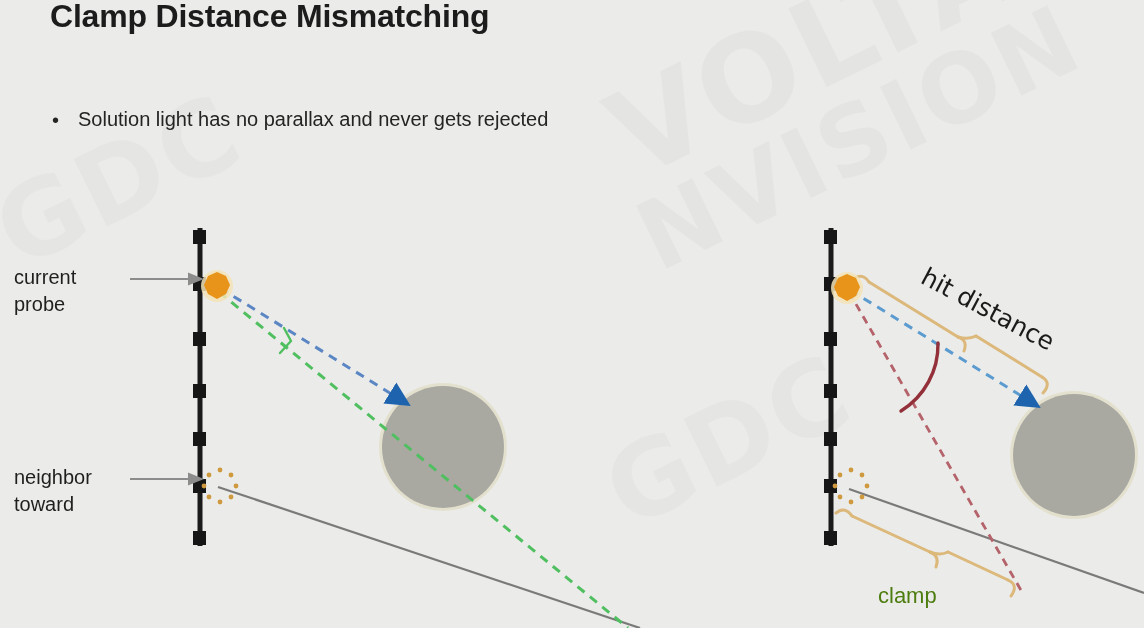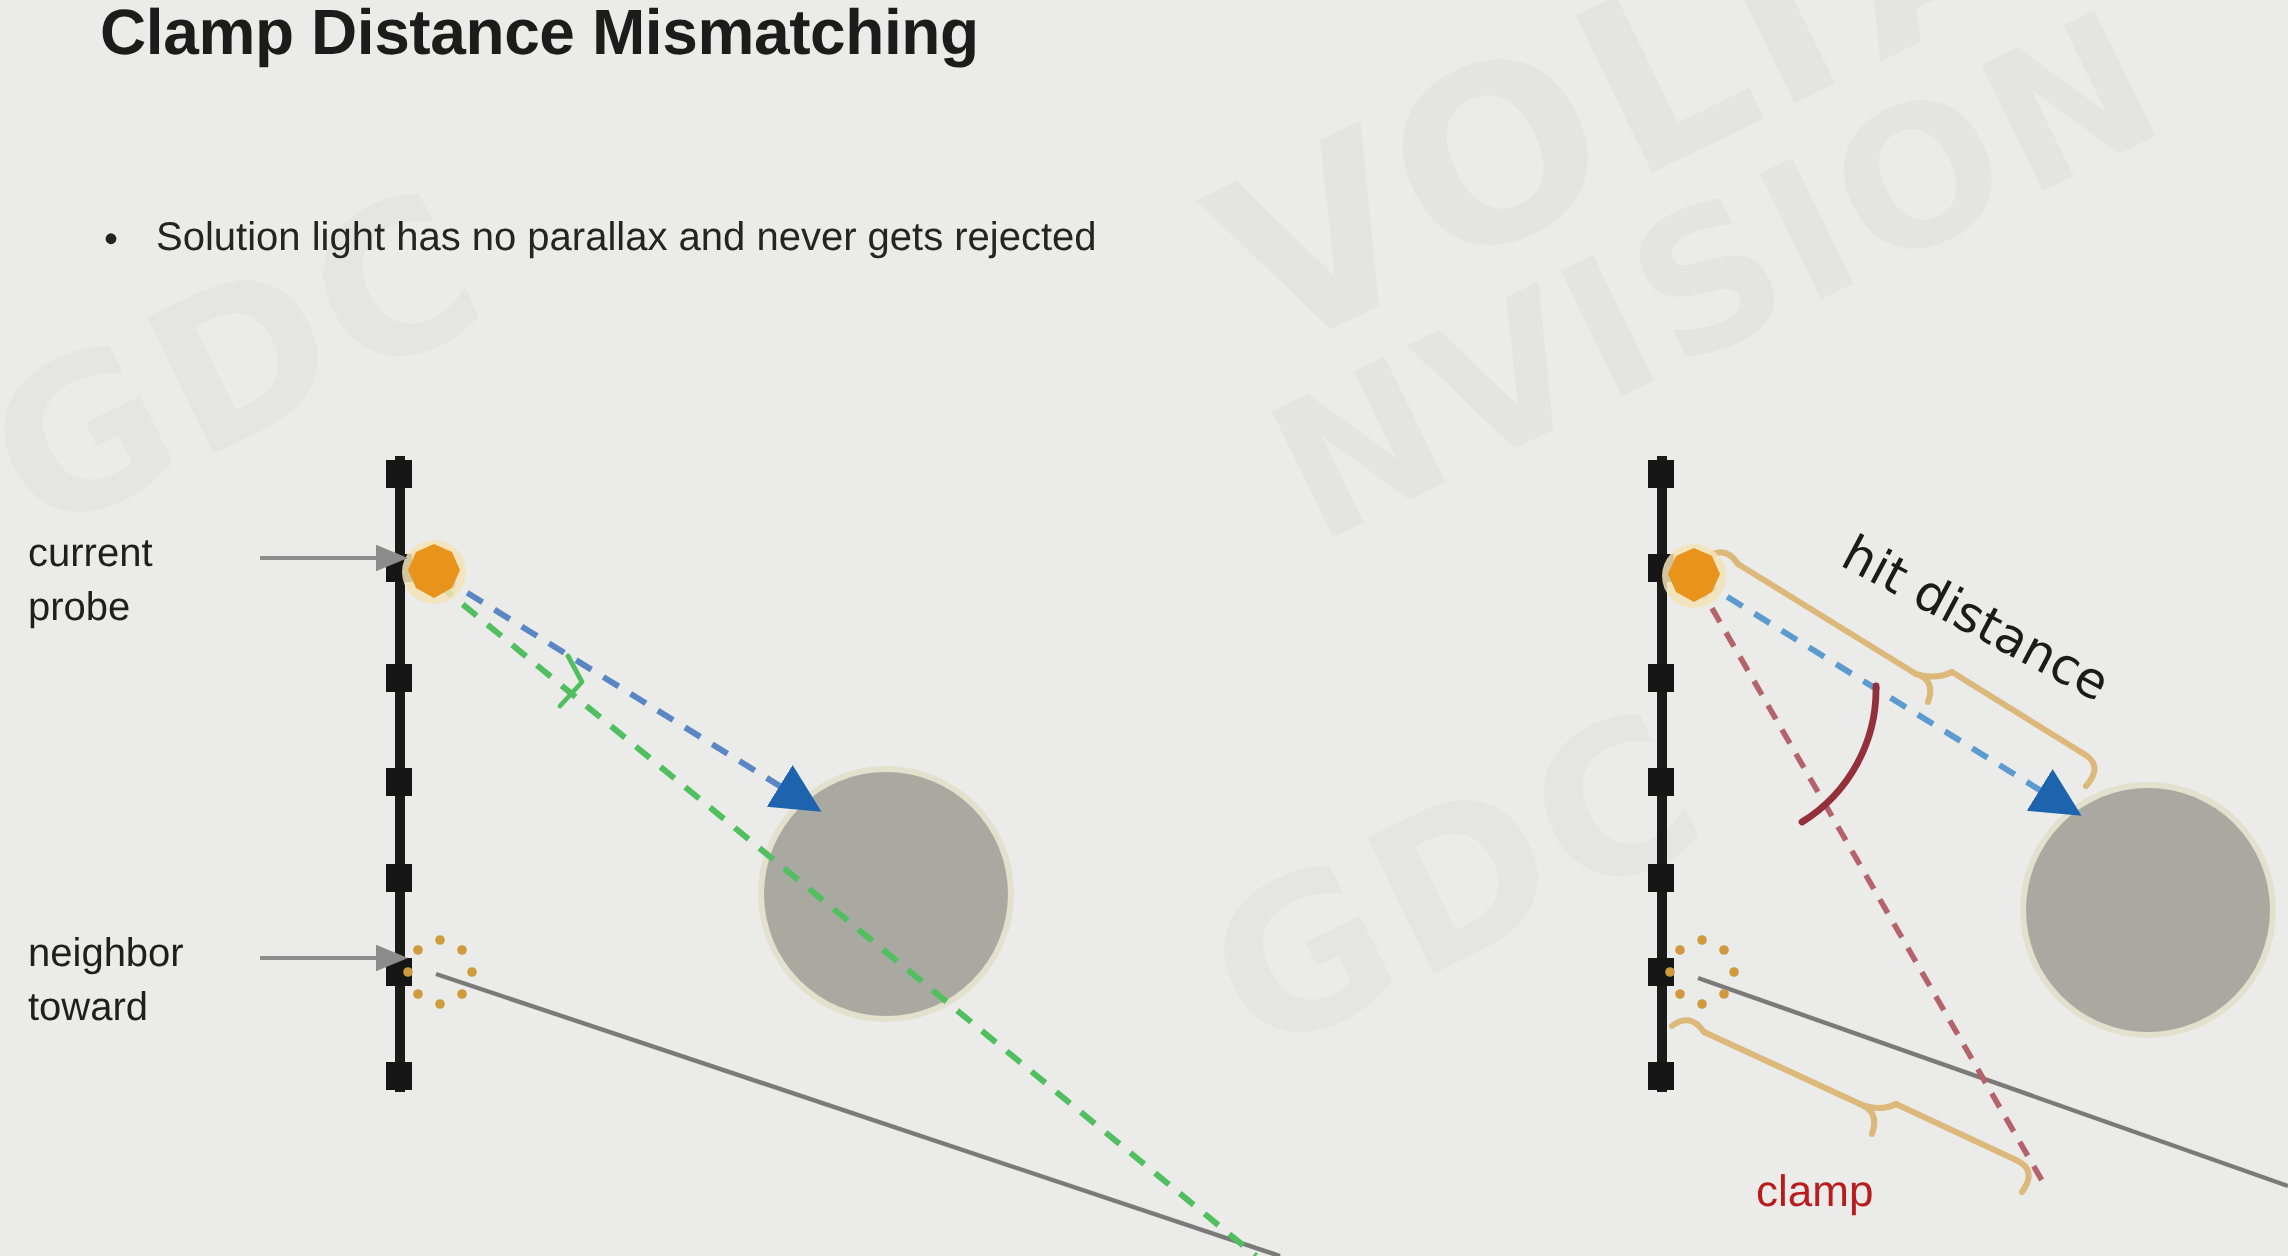--- a/index.html
+++ b/index.html
@@ -125,21 +125,21 @@
     color: #1b1b1b;
     transform: rotate(28deg);
     transform-origin: 0 0;
     white-space: nowrap;
   }
   #label-clamp {
     position: absolute;
     left: 878px;
     top: 583px;
     font-size: 22px;
-    color: #b91c1c;
+    color: #4d7c0f;
     white-space: nowrap;
   }
   svg.diagram {
     position: absolute;
     left: 0;
     top: 0;
     width: 1144px;
     height: 628px;
     overflow: visible;
   }

